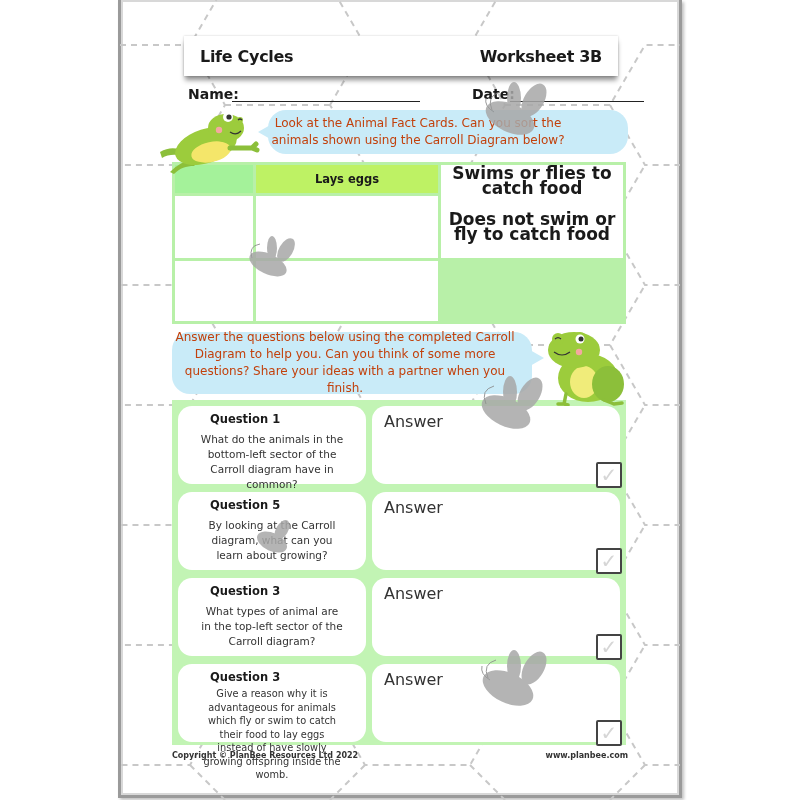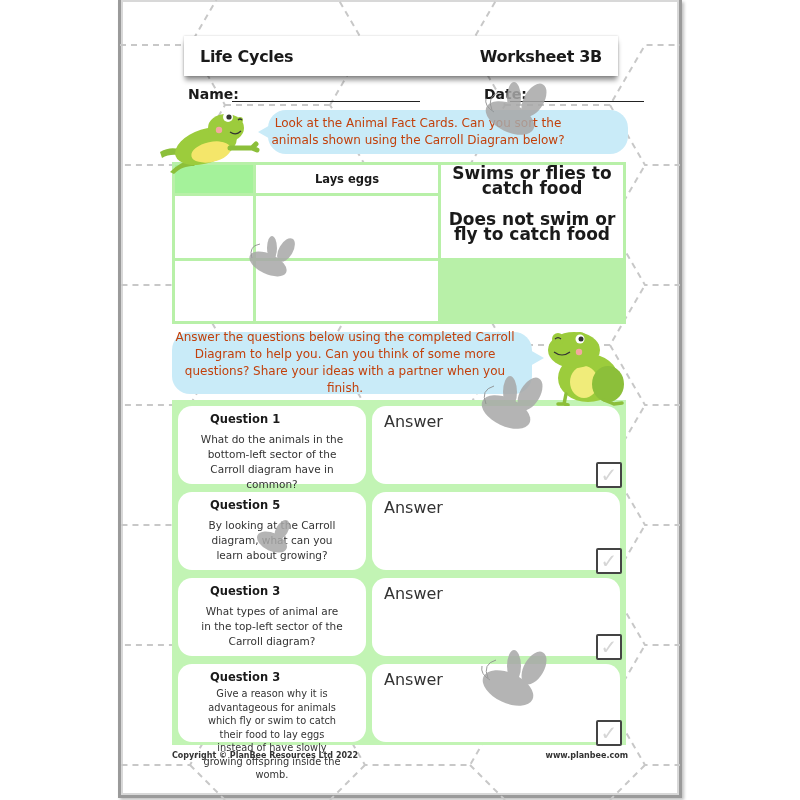--- a/index.html
+++ b/index.html
@@ -45,21 +45,21 @@
       border-left: 14px solid #c9ebf8; border-top: 8px solid transparent; border-bottom: 8px solid transparent;
     }
 
     .carroll {
       position: absolute; left: 172px; top: 162px; width: 454px; height: 162px;
       background: #b8f0a8; padding: 3px; z-index: 2;
       display: grid; grid-template-columns: 78px 1fr 1fr; grid-template-rows: 28px 1fr 1fr; gap: 3px;
     }
     .carroll .cell { background: #ffffff; display: flex; align-items: center; justify-content: center; text-align: center; }
     .carroll .corner { background: #a4f29a; }
-    .carroll .hdr { background: #ffffff; font-weight: bold; font-size: 11.5px; }
+    .carroll .hdr { background: #bef264; font-weight: bold; font-size: 11.5px; }
     .carroll .rowhdr { background: #ffffff; font-weight: bold; font-size: 17px; line-height: 15px; padding: 16px 4px; }
 
     .qa {
       position: absolute; left: 172px; top: 400px; width: 454px; height: 345px;
       background: #c2f4b4; z-index: 2; padding: 6px;
       display: grid; grid-template-columns: 188px 1fr; grid-template-rows: 78px 78px 78px 78px; gap: 8px 6px;
     }
     .qbox, .abox { background: #ffffff; border-radius: 14px; position: relative; }
     .qbox { padding: 6px 22px; text-align: center; }
     .qbox .qt { font-weight: bold; font-size: 11.5px; text-align: left; padding-left: 10px; margin-bottom: 6px; }
@@ -106,21 +106,21 @@
 </svg>
 
 <div class="title-bar">
   <span>Life Cycles</span>
   <span>Worksheet 3B</span>
 </div>
 
 <div class="name-row">
   <span class="lbl" style="left:0; top:0;">Name:</span>
   <div class="line" style="left:44px; width:188px; top:0;"></div>
-  <span class="lbl" style="left:296px; top:0;">Date:</span>
+  <span class="lbl" style="left:284px; top:0;">Date:</span>
   <div class="line" style="left:322px; width:134px; top:0;"></div>
 </div>
 
 <svg class="frog" style="left:156px; top:108px;" width="106" height="66" viewBox="0 0 106 66">
   <path d="M4 44 C14 38 22 40 32 44 L28 48 C20 46 12 46 6 50 Z" fill="#8cbf3a"></path>
   <path d="M14 64 C24 54 34 50 42 54 L38 58 C30 58 24 60 18 66 Z" fill="#8cbf3a"></path>
   <ellipse cx="50" cy="38" rx="32" ry="17" fill="#9ccc3c" transform="rotate(-18 50 38)"></ellipse>
   <ellipse cx="55" cy="44" rx="20" ry="10" fill="#f4e66a" transform="rotate(-12 55 44)"></ellipse>
   <ellipse cx="70" cy="20" rx="18" ry="14" fill="#9ccc3c"></ellipse>
   <circle cx="72" cy="9" r="5" fill="#ffffff"></circle>

